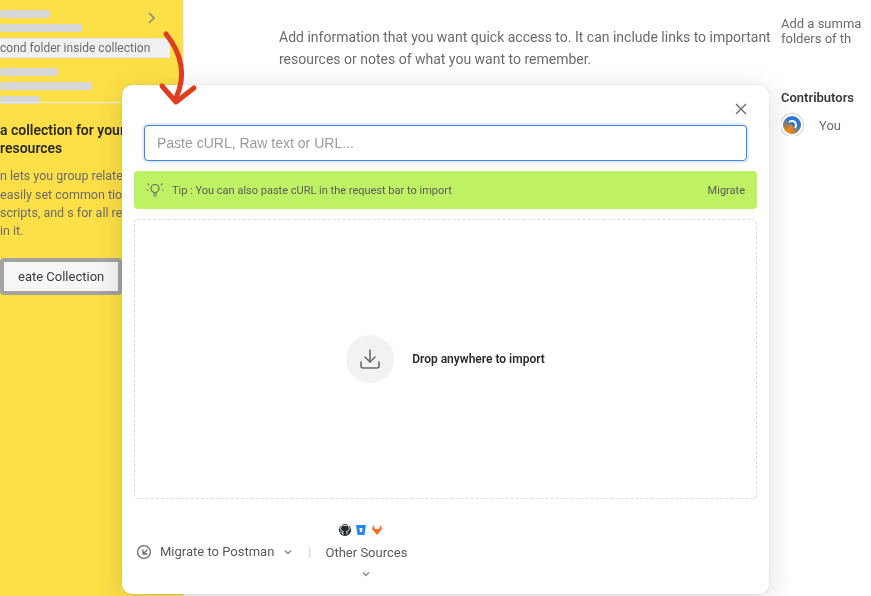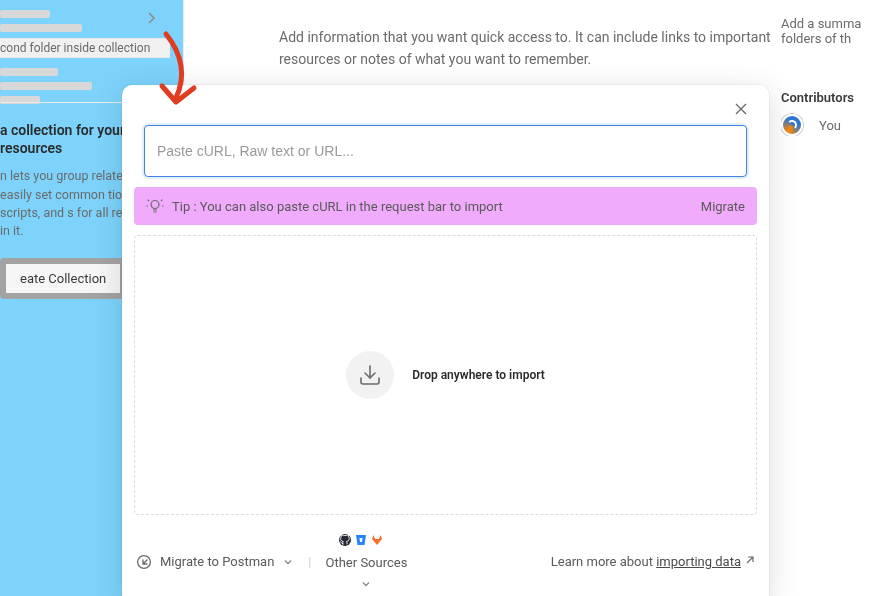--- a/index.html
+++ b/index.html
@@ -18,21 +18,21 @@
   
   .bg {
     position: absolute;
     inset: 0;
     background: #fff;
   }
   .bg .sidebar {
     position: absolute;
     left: 0; top: 0;
     width: 184px; height: 596px;
-    background: #7dd3fc;
+    background: #fde047;
     border-right: 1px solid #ececec;
     overflow: hidden;
   }
   .skel-line { background:#d8d8d8; border-radius:2px; height:8px; margin:6px 0; }
   .skel-block { position:absolute; left:0; top:0; width:120px; padding:4px 0 0 0;}
   .chevron { position:absolute; right:24px; top:10px; width:16px; height:16px; color:#8b8b8b; }
   .folder-label {
     position:absolute; left:0; top:38px;
     font-size:12px; color:#6b6b6b;
     width:170px; text-align:left;
@@ -50,21 +50,21 @@
     border-top:1px solid #ececec;
     padding:18px 14px 18px 0;
     text-align:left;
   }
   .promo-head { font-size:14px; font-weight:600; color:#2b2b2b; line-height:1.3; }
   .promo-body { font-size:12.5px; color:#6b6b6b; line-height:1.45; margin-top:10px; }
   .promo-btn {
     display:inline-block;
     margin-top:18px;
     padding:7px 14px;
-    border:6px solid #a3a3a3;
+    border:4px solid #a3a3a3;
     border-radius:4px;
     background:#f6f6f6;
     font-size:13px;
     color:#3b3b3b;
   }
 
   .desc {
     position:absolute;
     left:279px; top:4px;
     font-size:14px;
@@ -113,39 +113,39 @@
     right:18px; top:14px;
     width:20px; height:20px;
     color:#6b6b6b;
     cursor:pointer;
   }
   .input-wrap {
     padding: 40px 22px 0 22px;
   }
   .url-input {
     width:100%;
-    height:52px;
+    height:36px;
     border:1px solid #4083e6;
     border-radius:4px;
     padding:8px 12px;
     font-size:14px;
     outline:none;
     color:#333;
     box-shadow: 0 0 0 2px rgba(64,131,230,0.14);
   }
   .url-input::placeholder { color:#9a9a9a; }
 
   .tip {
     margin:10px 12px 0 12px;
-    background:#f0abfc;
+    background:#bef264;
     border-radius:4px;
     display:flex;
     align-items:center;
     padding:10px 12px;
-    font-size:13px;
+    font-size:11px;
     color:#5a5a5a;
   }
   .tip .bulb { width:18px; height:18px; margin-right:8px; flex:0 0 auto; color:#6b6b6b;}
   .tip .dismiss { margin-left:auto; color:#5a5a5a; cursor:pointer; }
 
   .dropzone {
     margin:10px 12px 0 12px;
     border:1px dashed #dcdcdc;
     border-radius:4px;
     height:280px;
@@ -158,21 +158,21 @@
     width:48px; height:48px; border-radius:50%;
     background:#f2f2f2;
     display:flex; align-items:center; justify-content:center;
     color:#6b6b6b;
   }
   .drop-title { font-weight:600; font-size:12px; color:#2b2b2b; }
   .drop-sub { font-size:13px; color:#6b6b6b; margin-top:4px; }
   .drop-sub a { color:#2a6fd6; text-decoration:none; cursor:pointer; }
 
   .modal-footer {
-    margin:18px 14px 0 14px;
+    margin:24px 14px 0 14px;
     display:flex;
     align-items:center;
     font-size:13px;
     color:#5a5a5a;
   }
   .mf-left { display:flex; align-items:center; gap:8px; cursor:pointer; }
   .mig-icon { width:16px; height:16px; color:#6b6b6b; }
   .caret { width:12px; height:12px; color:#8a8a8a; }
   .divider { margin:0 14px; color:#d0d0d0; }
   .src-icons { display:flex; gap:2px; align-items:center; margin-right:10px; }
@@ -314,19 +314,14 @@
           </svg>
       </span>
       <span>Other Sources</span>
       <span class="caret">
         <svg viewBox="0 0 12 12" width="12" height="12" fill="none" stroke="currentColor" stroke-width="1.4">
             <path d="M3 4.5l3 3 3-3"></path>
           </svg>
       </span>
     </div>
 
-    <div class="mf-right">
-      <span>Learn more about </span><span class="import-link">importing data</span><span class="ext-icon"><svg viewBox="0 0 11 11" width="11" height="11" fill="none" stroke="currentColor" stroke-width="1.2">
-            <path d="M4 2h5v5M9 2L3 8"></path>
-          </svg></span>
-    </div>
   </div>
 </div>
 
 </body></html>

